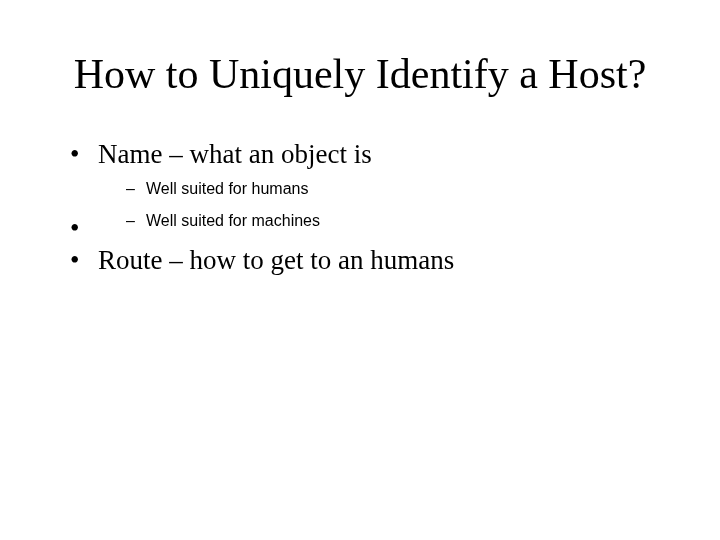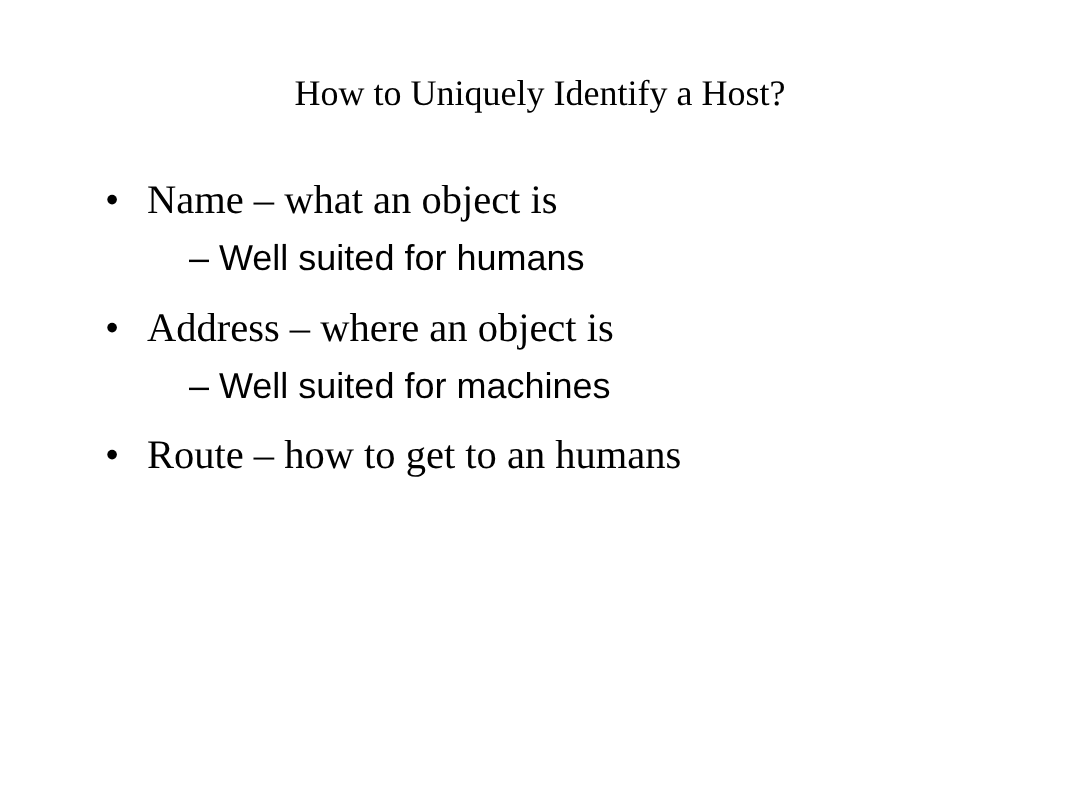--- a/index.html
+++ b/index.html
@@ -10,21 +10,21 @@
     body {
       width: 720px;
       height: 540px;
       background: #ffffff;
       font-family: "Times New Roman", Times, serif;
       color: #000000;
       padding: 50px 60px 40px 60px;
       overflow: hidden;
     }
     .slide-title {
-      font-size: 24px;
+      font-size: 42px;
       font-weight: normal;
       text-align: center;
       margin-bottom: 38px;
       font-family: "Times New Roman", Times, serif;
     }
     .body {
       font-size: 26px;
     }
     ul.level1 {
       list-style: none;
@@ -49,21 +49,21 @@
       list-style: none;
       padding-left: 28px;
       margin-top: 6px;
       margin-bottom: 10px;
     }
     ul.level2 > li {
       position: relative;
       padding-left: 20px;
       line-height: 1.35;
       font-family: Arial, Helvetica, sans-serif;
-      font-size: 24px;
+      font-size: 16px;
     }
     ul.level2 > li::before {
       content: "–";
       position: absolute;
       left: 0;
       top: 0;
       font-family: Arial, Helvetica, sans-serif;
     }
   </style>
 </head>
@@ -73,21 +73,20 @@
 
 <div class="body">
   <ul class="level1">
     <li>
       <span>Name – what an object is</span>
       <ul class="level2">
         <li><span>Well suited for humans</span></li>
       </ul>
     </li>
     <li>
-      <span>Address – where an object is</span>
       <ul class="level2">
         <li><span>Well suited for machines</span></li>
       </ul>
     </li>
     <li>
       <span>Route – how to get to an humans</span>
     </li>
   </ul>
 </div>
 

